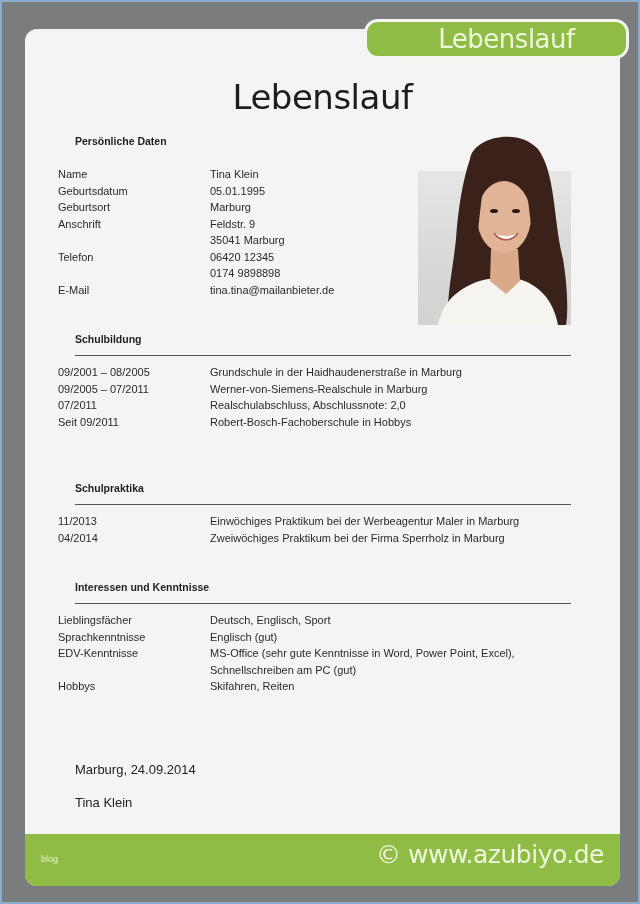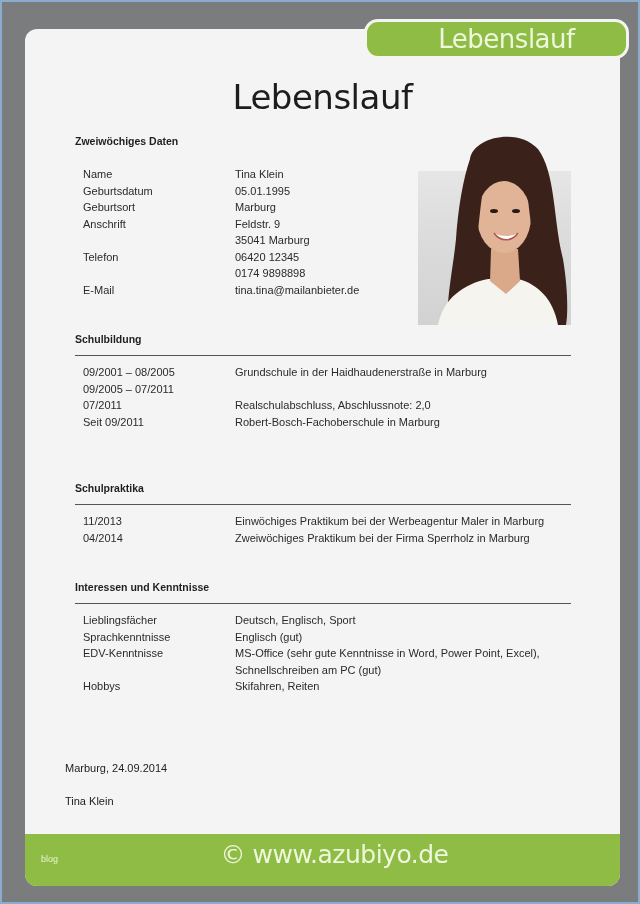--- a/index.html
+++ b/index.html
@@ -52,21 +52,21 @@
     }
     .rule {
       position: absolute;
       left: 50px;
       width: 496px;
       height: 1px;
       background: #555;
     }
     .row {
       position: absolute;
-      left: 58px;
+      left: 33px;
       width: 440px;
       height: 16px;
       font-size: 11px;
       color: #2a2a2a;
       line-height: 16px;
     }
     .row .lbl { position: absolute; left: 0; }
     .row .val { position: absolute; left: 152px; white-space: nowrap; }
     .photo {
       position: absolute;
@@ -83,40 +83,40 @@
       left: 0; bottom: 0;
       width: 595px; height: 52px;
       background: #8fbc45;
     }
     .footer .blog {
       position: absolute; left: 16px; top: 20px;
       font-size: 9px; color: #e8f3d0;
     }
     .footer .copy {
       position: absolute; left: 0; right: 16px; top: 6px;
-      text-align: center;
+      text-align: right;
       font-family: "DejaVu Sans", sans-serif;
       font-size: 25px; color: #eef7dc;
       padding-left: 40px;
       letter-spacing: -0.5px;
     }
     .sig {
-      position: absolute; left: 40px;
-      font-size: 11px; color: #222;
+      position: absolute; left: 50px;
+      font-size: 13px; color: #222;
     }
   </style>
 </head>
 <body>
 
 <div class="tab">Lebenslauf</div>
 
 <div class="page">
   <div class="title">Lebenslauf</div>
 
-  <div class="section-head" style="top:106px">Zweiwöchiges Daten</div>
+  <div class="section-head" style="top:106px">Persönliche Daten</div>
   <div class="row" style="top:137px">
     <span class="lbl">Name</span>
     <span class="val">Tina Klein</span>
   </div>
   <div class="row" style="top:153.5px">
     <span class="lbl">Geburtsdatum</span>
     <span class="val">05.01.1995</span>
   </div>
   <div class="row" style="top:170px">
     <span class="lbl">Geburtsort</span>
@@ -167,28 +167,29 @@
   </div>
 
   <div class="section-head" style="top:304px">Schulbildung</div>
   <div class="rule" style="top:326px"></div>
   <div class="row" style="top:335px">
     <span class="lbl">09/2001 – 08/2005</span>
     <span class="val">Grundschule in der Haidhaudenerstraße in Marburg</span>
   </div>
   <div class="row" style="top:351.5px">
     <span class="lbl">09/2005 – 07/2011</span>
+    <span class="val">Werner-von-Siemens-Realschule in Marburg</span>
   </div>
   <div class="row" style="top:368px">
     <span class="lbl">07/2011</span>
     <span class="val">Realschulabschluss, Abschlussnote: 2,0</span>
   </div>
   <div class="row" style="top:384.5px">
     <span class="lbl">Seit 09/2011</span>
-    <span class="val">Robert-Bosch-Fachoberschule in Marburg</span>
+    <span class="val">Robert-Bosch-Fachoberschule in Hobbys</span>
   </div>
 
   <div class="section-head" style="top:453px">Schulpraktika</div>
   <div class="rule" style="top:475px"></div>
   <div class="row" style="top:484px">
     <span class="lbl">11/2013</span>
     <span class="val">Einwöchiges Praktikum bei der Werbeagentur Maler in Marburg</span>
   </div>
   <div class="row" style="top:500.5px">
     <span class="lbl">04/2014</span>

